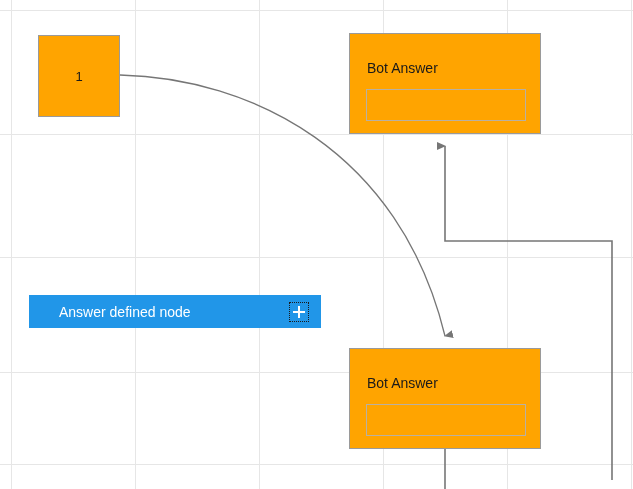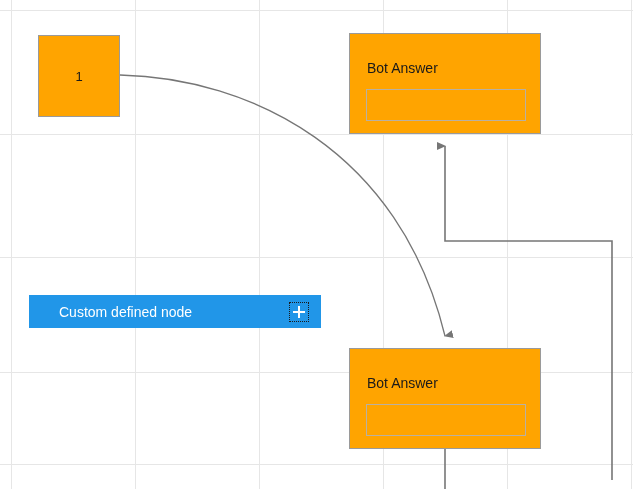--- a/index.html
+++ b/index.html
@@ -160,17 +160,17 @@
     <span class="node-bot-title">Bot Answer</span>
     <div class="node-bot-slot"></div>
   </div>
 
   <div class="node node-bot node-bot-bot">
     <span class="node-bot-title">Bot Answer</span>
     <div class="node-bot-slot"></div>
   </div>
 
   <div class="palette-item">
-    <span class="palette-label">Custom defined node</span>
+    <span class="palette-label">Answer defined node</span>
     <span class="palette-add"></span>
   </div>
 
 </div>
 
 </body></html>

